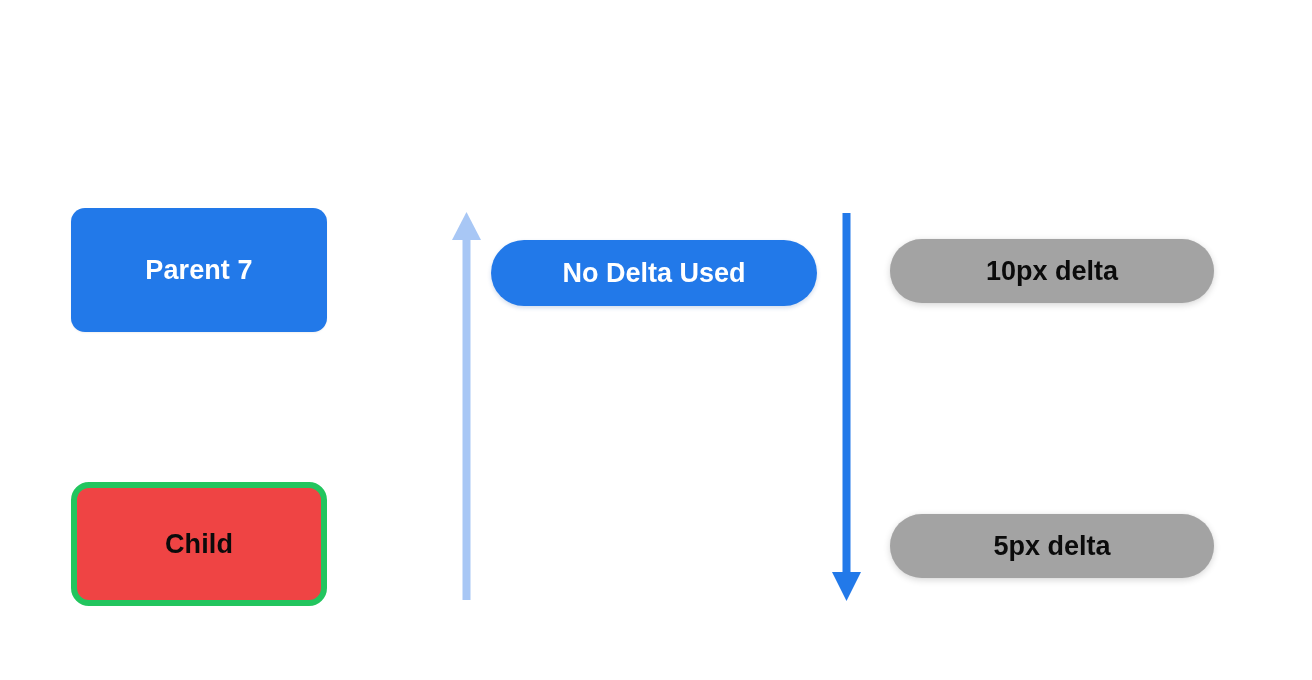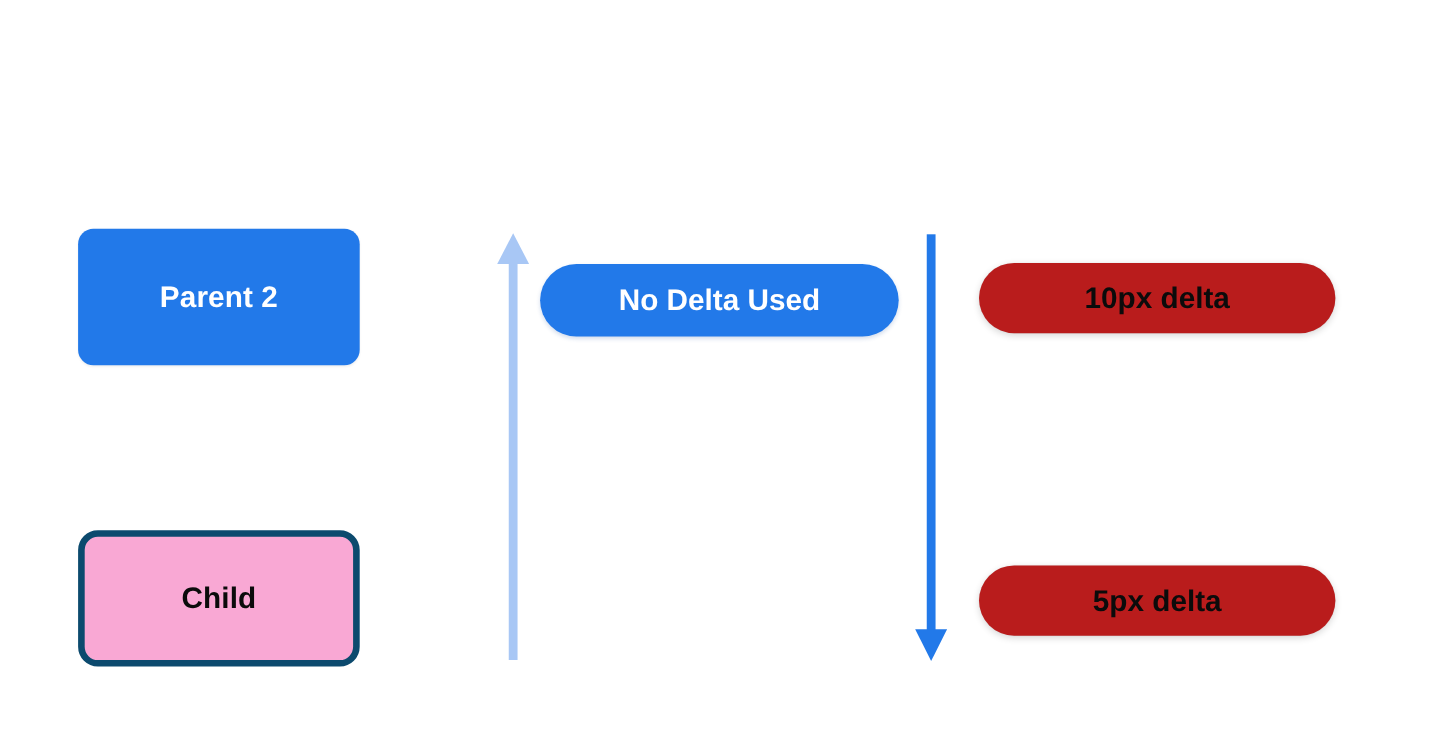--- a/index.html
+++ b/index.html
@@ -38,39 +38,39 @@
     font-size: 27px;
     font-weight: bold;
     letter-spacing: 0.1px;
   }
   .stack-box.filled {
     background: #2279e9;
     color: #ffffff;
     box-shadow: 0 1px 2px rgba(0,0,0,0.06);
   }
   .stack-box.outlined {
-    background: #f9a8d4;
+    background: #ef4444;
     color: #0b0b0b;
-    border: 6px solid #0c4a6e;
+    border: 6px solid #22c55e;
     border-radius: 18px;
   }
 
   
   .pill {
     border-radius: 999px;
     font-size: 27px;
     font-weight: bold;
   }
   .pill.blue {
     background: #2279e9;
     color: #ffffff;
     box-shadow: 0 2px 4px rgba(30,80,160,0.20);
   }
   .pill.white {
-    background: #b91c1c;
+    background: #a3a3a3;
     color: #0b0b0b;
     font-weight: bold;
     box-shadow: 0 2px 7px rgba(0,0,0,0.16), 0 0 1px rgba(0,0,0,0.10);
   }
 
   
   #banner-pre-scroll {
     left: 423px;
     top: 67px;
     width: 795px;
@@ -102,21 +102,21 @@
     pointer-events: none;
   }
 </style>
 </head>
 <body>
 
 <div id="canvas">
 
 
   <div class="node stack-box filled" style="top:208px; height:124px;">
-    <span>Parent 2</span>
+    <span>Parent 7</span>
   </div>
 
 
   <div class="node stack-box outlined" style="top:482px; height:124px;">
     <span>Child</span>
   </div>
 
   <svg class="arrow-layer" viewBox="0 0 1312 680" width="1312" height="680">
 
     <g>

